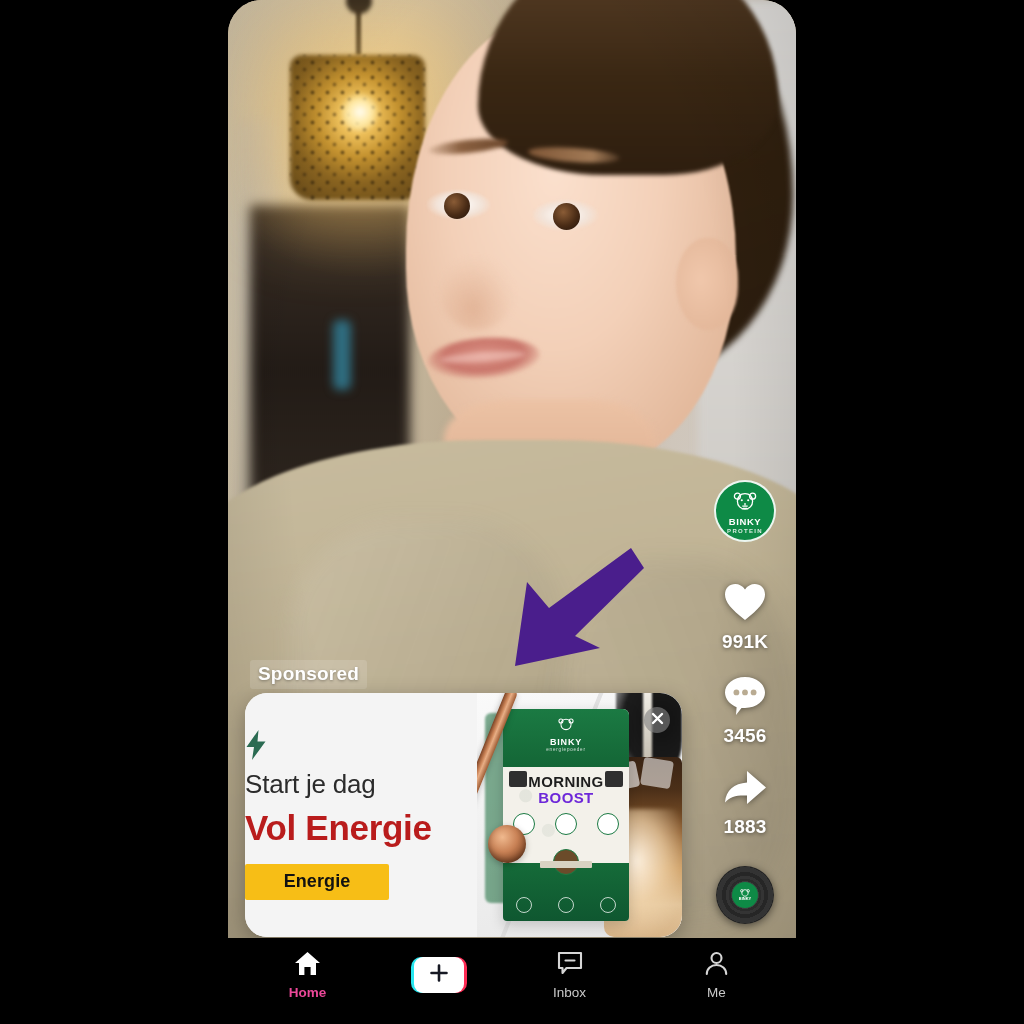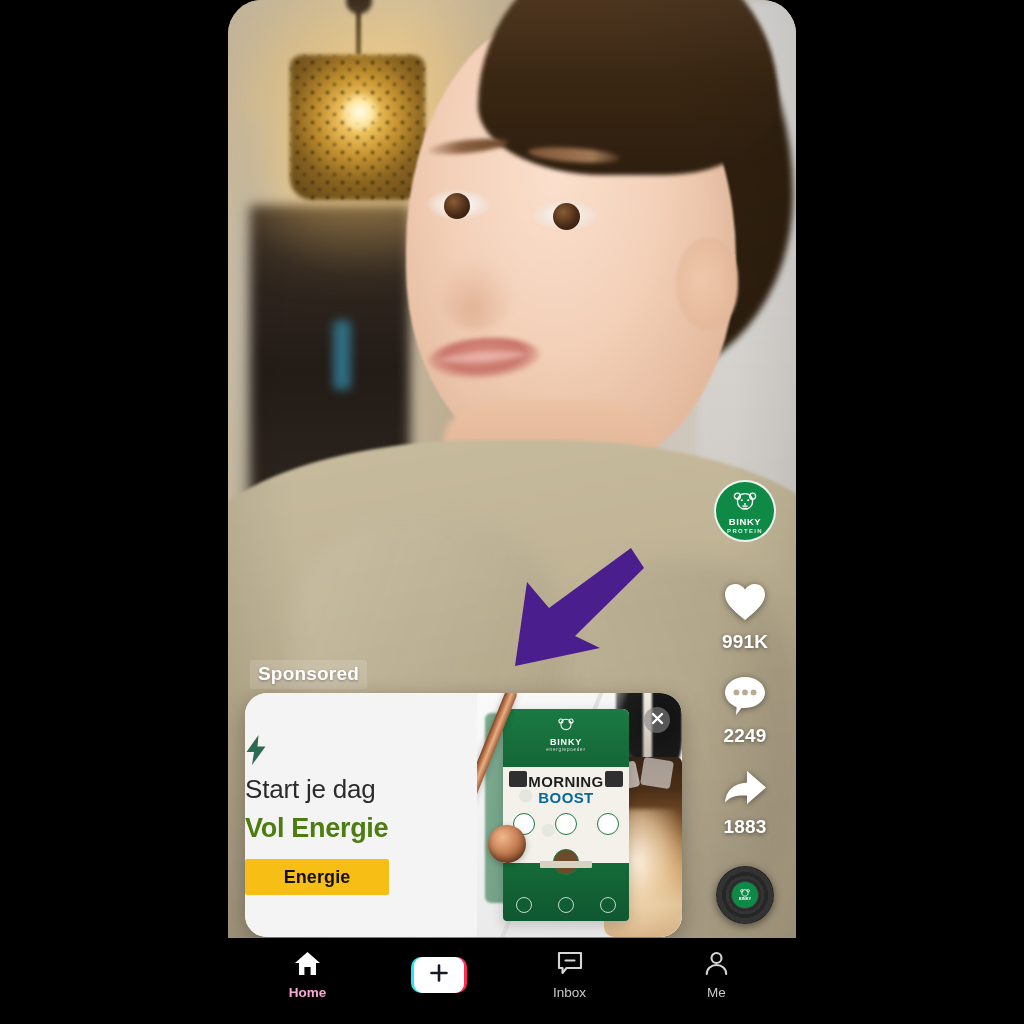--- a/index.html
+++ b/index.html
@@ -308,21 +308,21 @@
       linear-gradient(135deg, #fbfbfb 0%, #ededed 55%, #e2e2e2 100%);
     z-index: 0;
   }
   .ad-left > * { position: relative; z-index: 1; }
   .bolt { margin-bottom: 6px; }
   .ad-head1 {
     font-size: 26px; font-weight: 400; color: #2b2b2b;
     line-height: 1.12; letter-spacing: -.2px;
   }
   .ad-head2 {
-    font-size: 27px; font-weight: 700; color: #4d7c0f;
+    font-size: 35px; font-weight: 700; color: #b91c1c;
     line-height: 1.12; letter-spacing: -.3px; margin-top: 9px;
   }
   .shop-btn {
     margin-top: 16px;
     width: 144px; height: 36px;
     background: #f7be16;
     border: none; border-radius: 2px;
     color: #111; font-size: 18px; font-weight: 700;
     font-family: "Liberation Sans", sans-serif;
     cursor: pointer;
@@ -388,21 +388,21 @@
       radial-gradient(circle at 18% 30%, rgba(210,215,205,.45) 6px, transparent 7px),
       radial-gradient(circle at 62% 20%, rgba(210,215,205,.4) 6px, transparent 7px),
       radial-gradient(circle at 36% 66%, rgba(210,215,205,.4) 6px, transparent 7px),
       radial-gradient(circle at 82% 58%, rgba(210,215,205,.4) 6px, transparent 7px),
       #f3f1ea;
   }
   .p-brand { position:absolute; top:28px; left:0; width:100%; text-align:center; color:#fff; font-size:9px; font-weight:700; letter-spacing:.8px; }
   .p-brand-sub { position:absolute; top:38px; left:0; width:100%; text-align:center; color:rgba(255,255,255,.8); font-size:4.5px; letter-spacing:.8px; }
   .p-bearwrap { position:absolute; top:8px; left:50%; transform:translateX(-50%); }
   .p-t1 { position:absolute; top:64px; left:0; width:100%; text-align:center; color:#1d1d1d; font-size:15px; font-weight:700; letter-spacing:.4px; }
-  .p-t2 { position:absolute; top:80px; left:0; width:100%; text-align:center; color:#0369a1; font-size:15px; font-weight:700; letter-spacing:.4px; }
+  .p-t2 { position:absolute; top:80px; left:0; width:100%; text-align:center; color:#6d28d9; font-size:15px; font-weight:700; letter-spacing:.4px; }
   .p-chipL { position:absolute; left:6px; top:62px; width:18px; height:16px; background:#2f2f2f; border-radius:2px; }
   .p-chipR { position:absolute; right:6px; top:62px; width:18px; height:16px; background:#2f2f2f; border-radius:2px; }
   .p-ing { position:absolute; top:104px; left:0; width:100%; display:flex; justify-content:space-around; }
   .p-ing .c { width:22px; height:22px; border-radius:50%; border:1.2px solid #1b7a43; background:#fff; }
   .p-center { position:absolute; top:140px; left:50%; transform:translateX(-50%); width:26px; height:26px; border-radius:50%; border:1.2px solid #1b7a43; background:#6b4b2a; }
   .p-tag { position:absolute; top:152px; left:50%; transform:translateX(-50%); width:52px; height:7px; background:#d8d2c2; border-radius:1px; }
   .p-foot { position:absolute; bottom:8px; left:0; width:100%; display:flex; justify-content:space-around; }
   .p-foot .fc { width:16px; height:16px; border-radius:50%; border:1px solid rgba(255,255,255,.75); }
   
   .scoop-handle {
@@ -438,21 +438,21 @@
     padding: 0 6px;
   }
   .nav-item {
     display: flex; flex-direction: column;
     align-items: center; justify-content: center;
     width: 88px; cursor: pointer;
   }
   .nav-label {
     font-size: 13.5px; color: #c9c9c9; margin-top: 5px; font-weight: 400;
   }
-  .nav-item.active .nav-label { color: #f9a8d4; font-weight: 700; }
+  .nav-item.active .nav-label { color: #ec4899; font-weight: 700; }
   .create-btn {
     position: relative;
     width: 56px; height: 36px;
     display: flex; align-items: center; justify-content: center;
     cursor: pointer;
   }
   .create-cyan {
     position: absolute; left: 0; top: 0; width: 50px; height: 36px;
     background: #27e6ef; border-radius: 10px;
   }
@@ -544,21 +544,21 @@
 
       <div class="action">
         <span class="glyph">
           <svg width="44" height="41" viewBox="0 0 44 41">
             <path d="M22 2 C33.6 2 42 9.2 42 17.6 C42 26 33.6 33 22 33 L18.5 33 L13 40 L13.6 32.2 C6.8 29.4 2 24 2 17.6 C2 9.2 10.4 2 22 2Z" fill="#ffffff"></path>
             <circle cx="13.4" cy="17.4" r="2.9" fill="#b9ab92"></circle>
             <circle cx="22" cy="17.4" r="2.9" fill="#b9ab92"></circle>
             <circle cx="30.6" cy="17.4" r="2.9" fill="#b9ab92"></circle>
           </svg>
         </span>
-        <span class="count">2249</span>
+        <span class="count">3456</span>
       </div>
 
       <div class="action">
         <span class="glyph">
           <svg width="46" height="38" viewBox="0 0 46 38">
             <path d="M25 2 L44 18.5 L25 35 L25 26.5 C15 26 8 27.5 3 33.5 C4 21 12 14.5 25 13.5 Z" fill="#ffffff"></path>
           </svg>
         </span>
         <span class="count">1883</span>
       </div>

